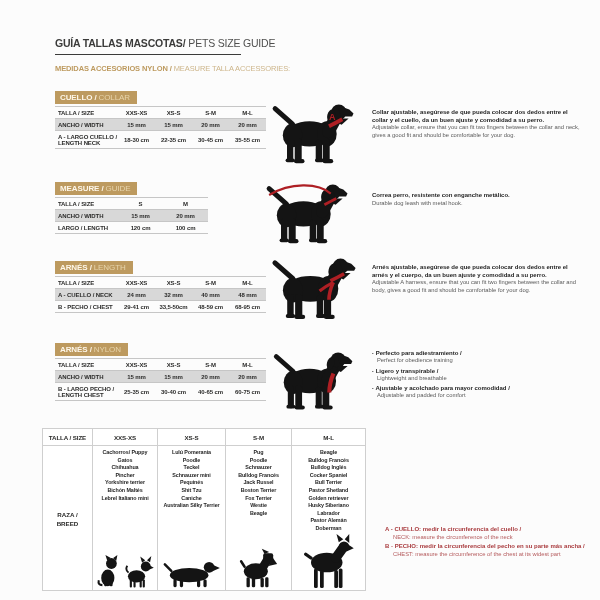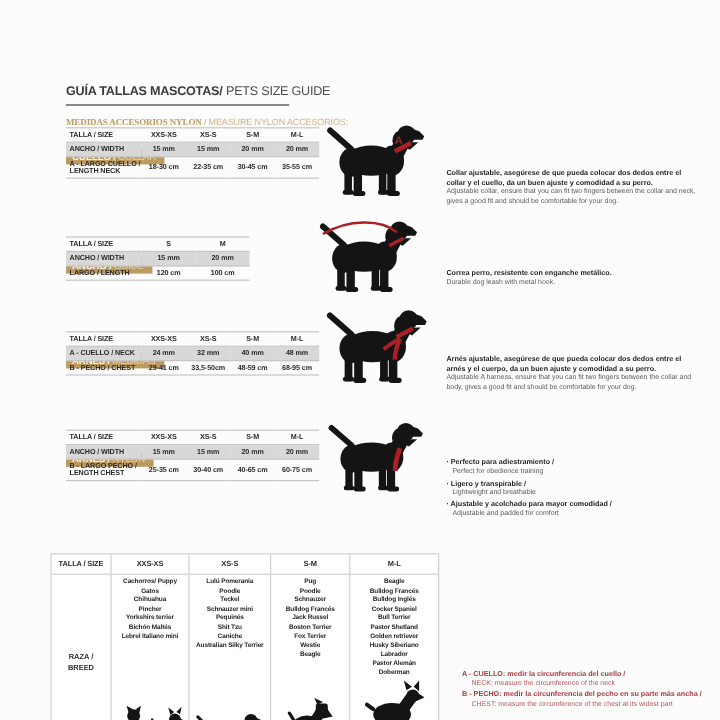--- a/index.html
+++ b/index.html
@@ -1,27 +1,27 @@
 <!DOCTYPE html>
 <html><head>
 <meta charset="utf-8">
 <style>
   html,body{margin:0;padding:0;}
   body{
     width:600px;height:600px;position:relative;background:#FCFCFC;
     font-family:"Liberation Sans", sans-serif;color:#3B3B3A;overflow:hidden;
   }
-  .abs{position:absolute;margin-top:33px;}
+  .abs{position:absolute;}
   
   .title{left:55px;top:37px;font-size:10.5px;letter-spacing:-0.2px;white-space:nowrap;}
   .title .t-es{font-weight:bold;color:#3B3B3A;}
   .title .t-en{font-weight:normal;color:#4F4F4E;margin-left:3px;}
   .title-underline{left:55px;top:54px;width:186px;border-top:1.4px solid #3B3B3A;height:0;}
   .subtitle{left:55px;top:64px;font-size:7.5px;letter-spacing:-0.1px;white-space:nowrap;}
-  .subtitle .s-es{font-weight:bold;color:#BD9A5F;font-family:Liberation Serif, serif;}
+  .subtitle .s-es{font-weight:bold;color:#BD9A5F;}
   .subtitle .s-en{font-weight:normal;color:#CDB58A;margin-left:2px;}
   
   .badge{left:55px;background:#BD9A5F;padding:2px 7px 2px 5px;font-size:8px;letter-spacing:-0.1px;white-space:nowrap;}
   .badge .b-es{font-weight:bold;color:#FDF6E8;}
   .badge .b-en{font-weight:normal;color:#E7D5AC;margin-left:2px;}
   
   .stable{position:absolute;left:55px;border-collapse:collapse;table-layout:fixed;}
   .t4{width:211px;}
   .t2{width:153px;}
   .stable td{
@@ -85,21 +85,21 @@
       <rect x="23" y="82" width="13" height="5.5" rx="2.7" fill="#141414"></rect>
     </g>
   </defs>
 </svg>
 
 <div class="abs title">
   <span class="t-es">GUÍA TALLAS MASCOTAS/</span><span class="t-en">PETS SIZE GUIDE</span>
 </div>
 <div class="abs title-underline"></div>
 <div class="abs subtitle">
-  <span class="s-es">MEDIDAS ACCESORIOS NYLON /</span><span class="s-en">MEASURE NYLON ACCESORIOS:</span>
+  <span class="s-es">MEDIDAS ACCESORIOS NYLON /</span><span class="s-en">MEASURE TALLA ACCESSORIES:</span>
 </div>
 
 <div class="abs badge" style="top:91px">
   <span class="b-es">CUELLO /</span><span class="b-en">COLLAR</span>
 </div>
 <table class="stable t4" style="top:106px">
   <colgroup>
       <col class="c-lbl">
       <col class="c-val">
       <col class="c-val">
@@ -134,21 +134,21 @@
   <use href="#dog-body"></use>
   <path d="M85,36 Q95,31 104,26" stroke="#AE1F24" stroke-width="5.5" fill="none"></path>
   <text x="85" y="27" font-size="13" font-weight="bold" fill="#AE1F24">A</text>
 </svg>
 <div class="abs desc" style="left:372px;top:109px">
   <div class="es">Collar ajustable, asegúrese de que pueda colocar dos dedos entre el collar y el cuello, da un buen ajuste y comodidad a su perro.</div>
   <div class="en">Adjustable collar, ensure that you can fit two fingers between the collar and neck, gives a good fit and should be comfortable for your dog.</div>
 </div>
 
 <div class="abs badge" style="top:182px">
-  <span class="b-es">ANCHO /</span><span class="b-en">GUIDE</span>
+  <span class="b-es">MEASURE /</span><span class="b-en">GUIDE</span>
 </div>
 <table class="stable t2" style="top:197px">
   <colgroup>
       <col class="c-lbl">
       <col class="c-val">
       <col class="c-val">
     </colgroup>
   <tbody>
       <tr class="h">
     <td class="lbl">TALLA / SIZE</td>
@@ -171,21 +171,21 @@
   <use href="#dog-body"></use>
   <path d="M87,34 Q96,29 104,25" stroke="#AE1F24" stroke-width="4" fill="none"></path>
   <path d="M96,18 C78,2 38,2 8,20" stroke="#AE1F24" stroke-width="3" fill="none"></path>
 </svg>
 <div class="abs desc" style="left:372px;top:192px">
   <div class="es">Correa perro, resistente con enganche metálico.</div>
   <div class="en">Durable dog leash with metal hook.</div>
 </div>
 
 <div class="abs badge" style="top:261px">
-  <span class="b-es">ARNÉS /</span><span class="b-en">MEDIDAS</span>
+  <span class="b-es">ARNÉS /</span><span class="b-en">LENGTH</span>
 </div>
 <table class="stable t4" style="top:276px">
   <colgroup>
       <col class="c-lbl">
       <col class="c-val">
       <col class="c-val">
       <col class="c-val">
       <col class="c-val">
     </colgroup>
   <tbody>

